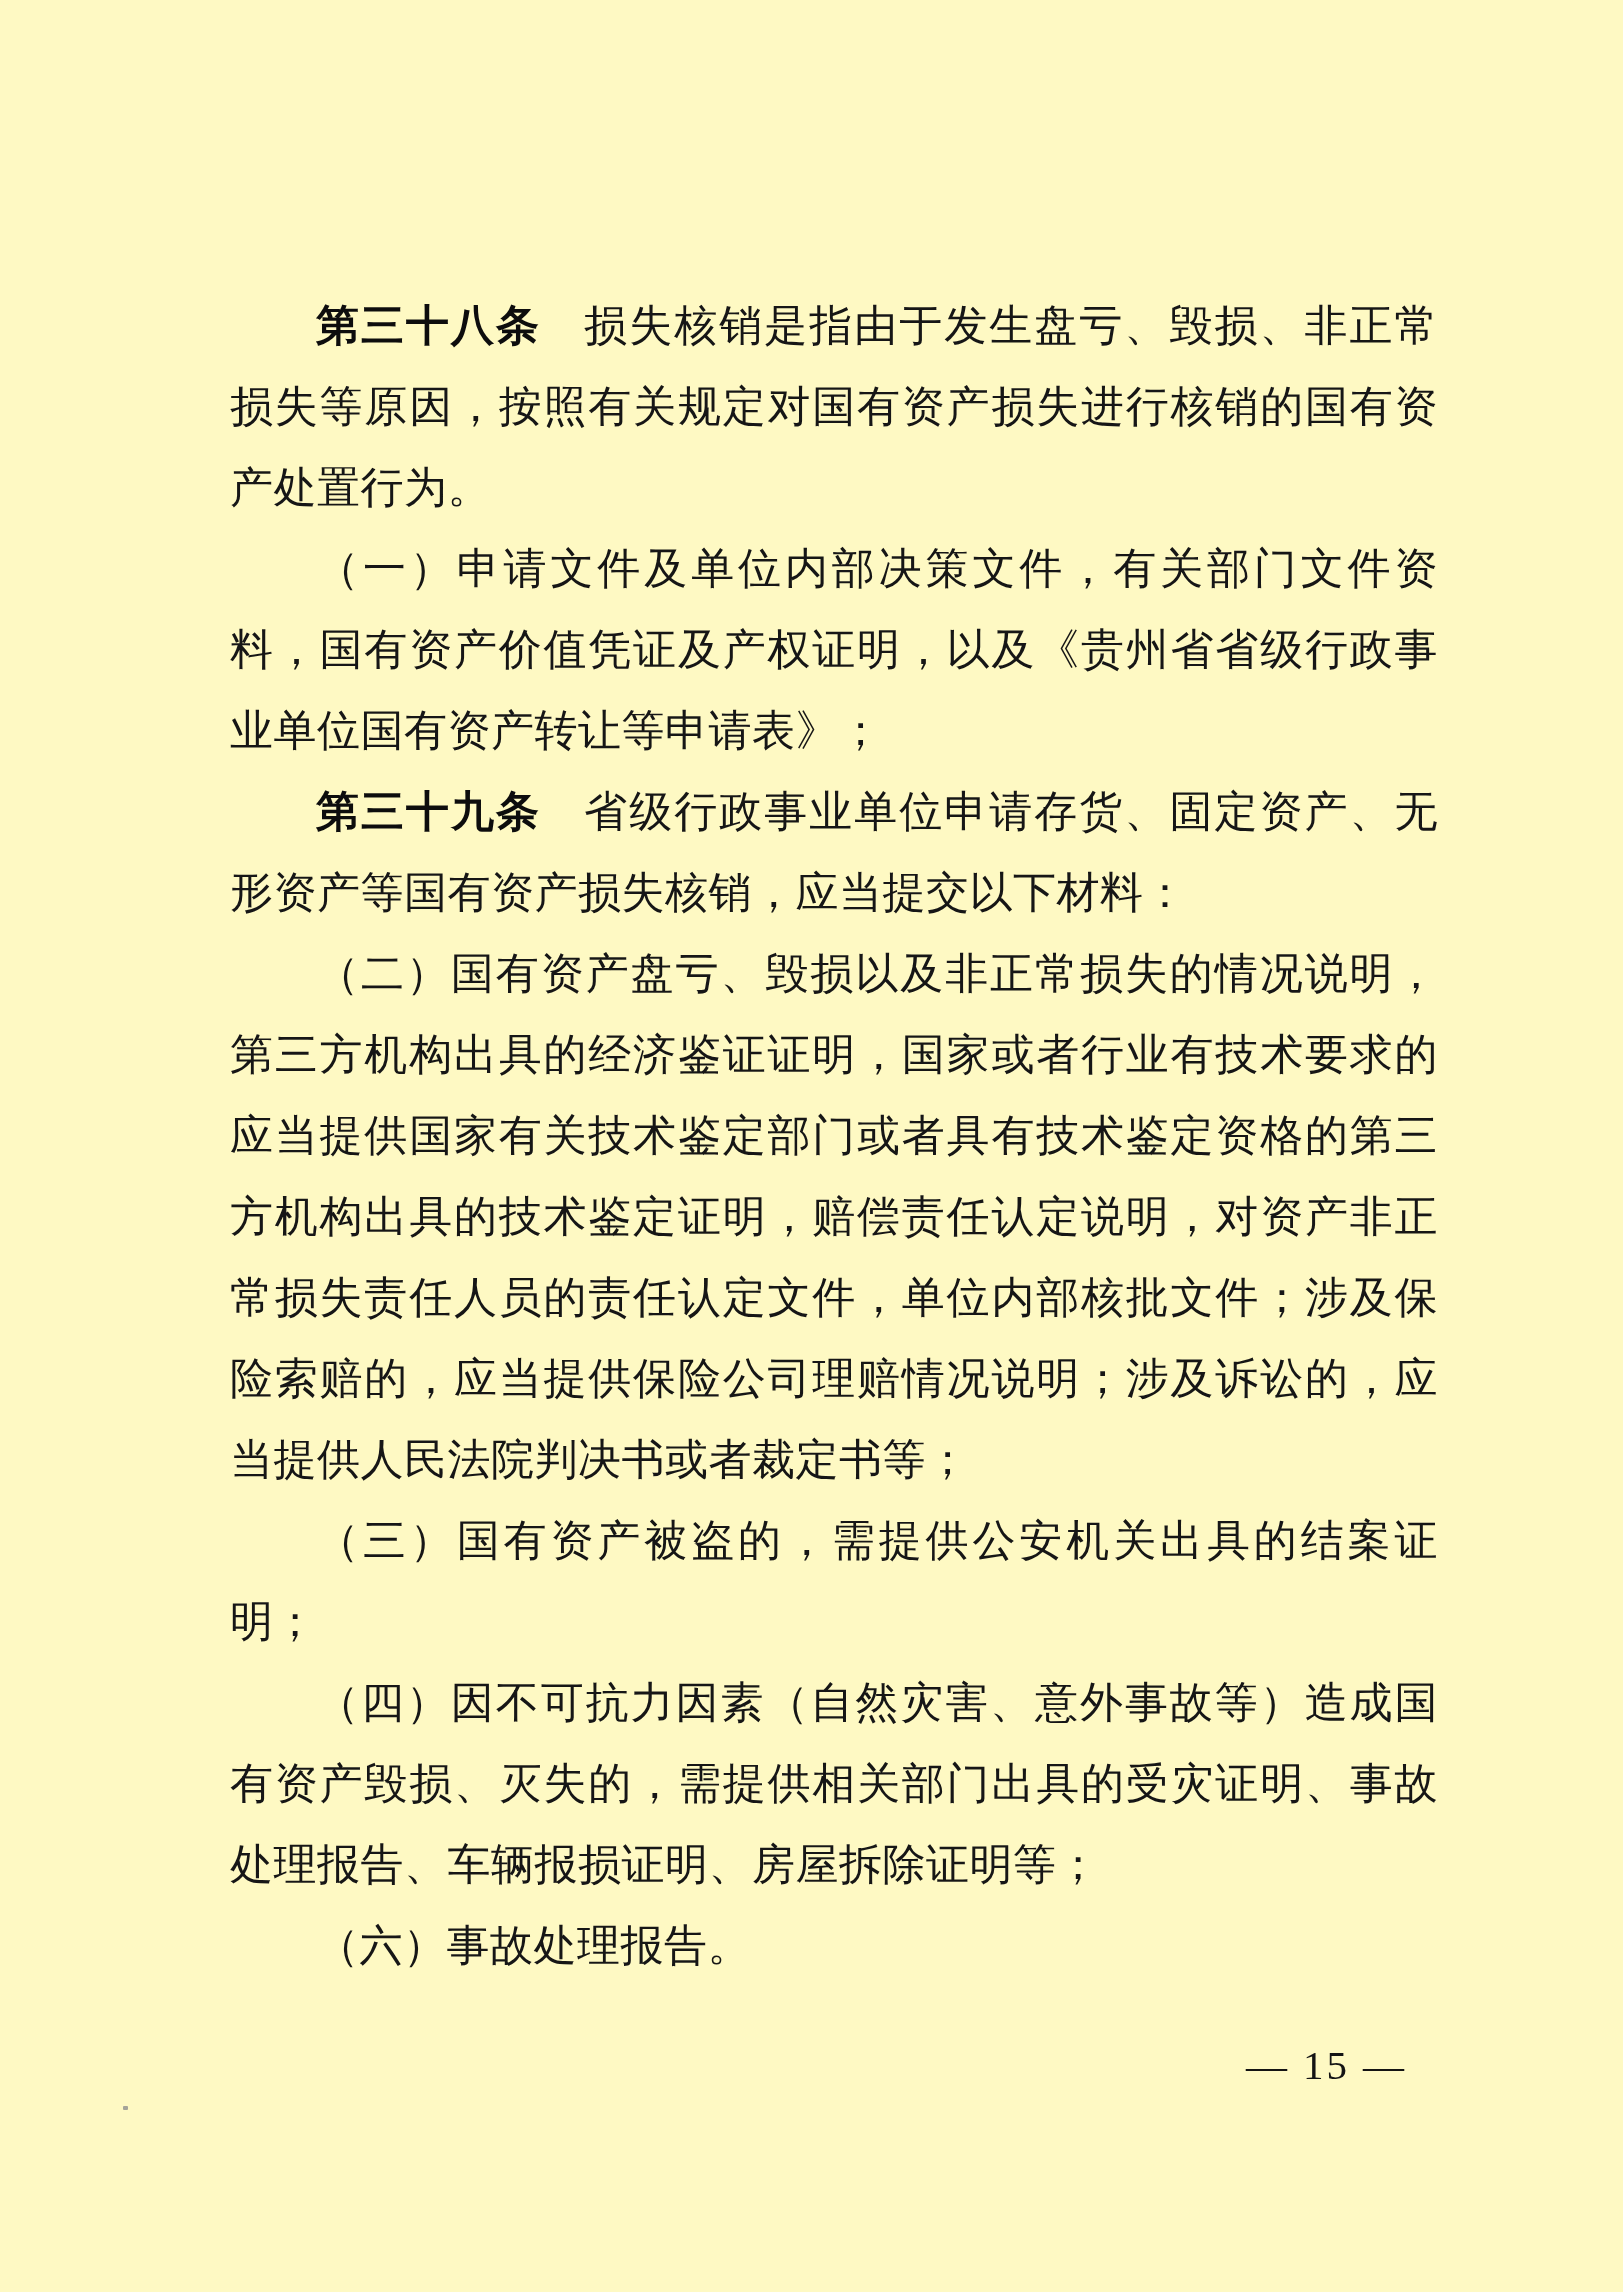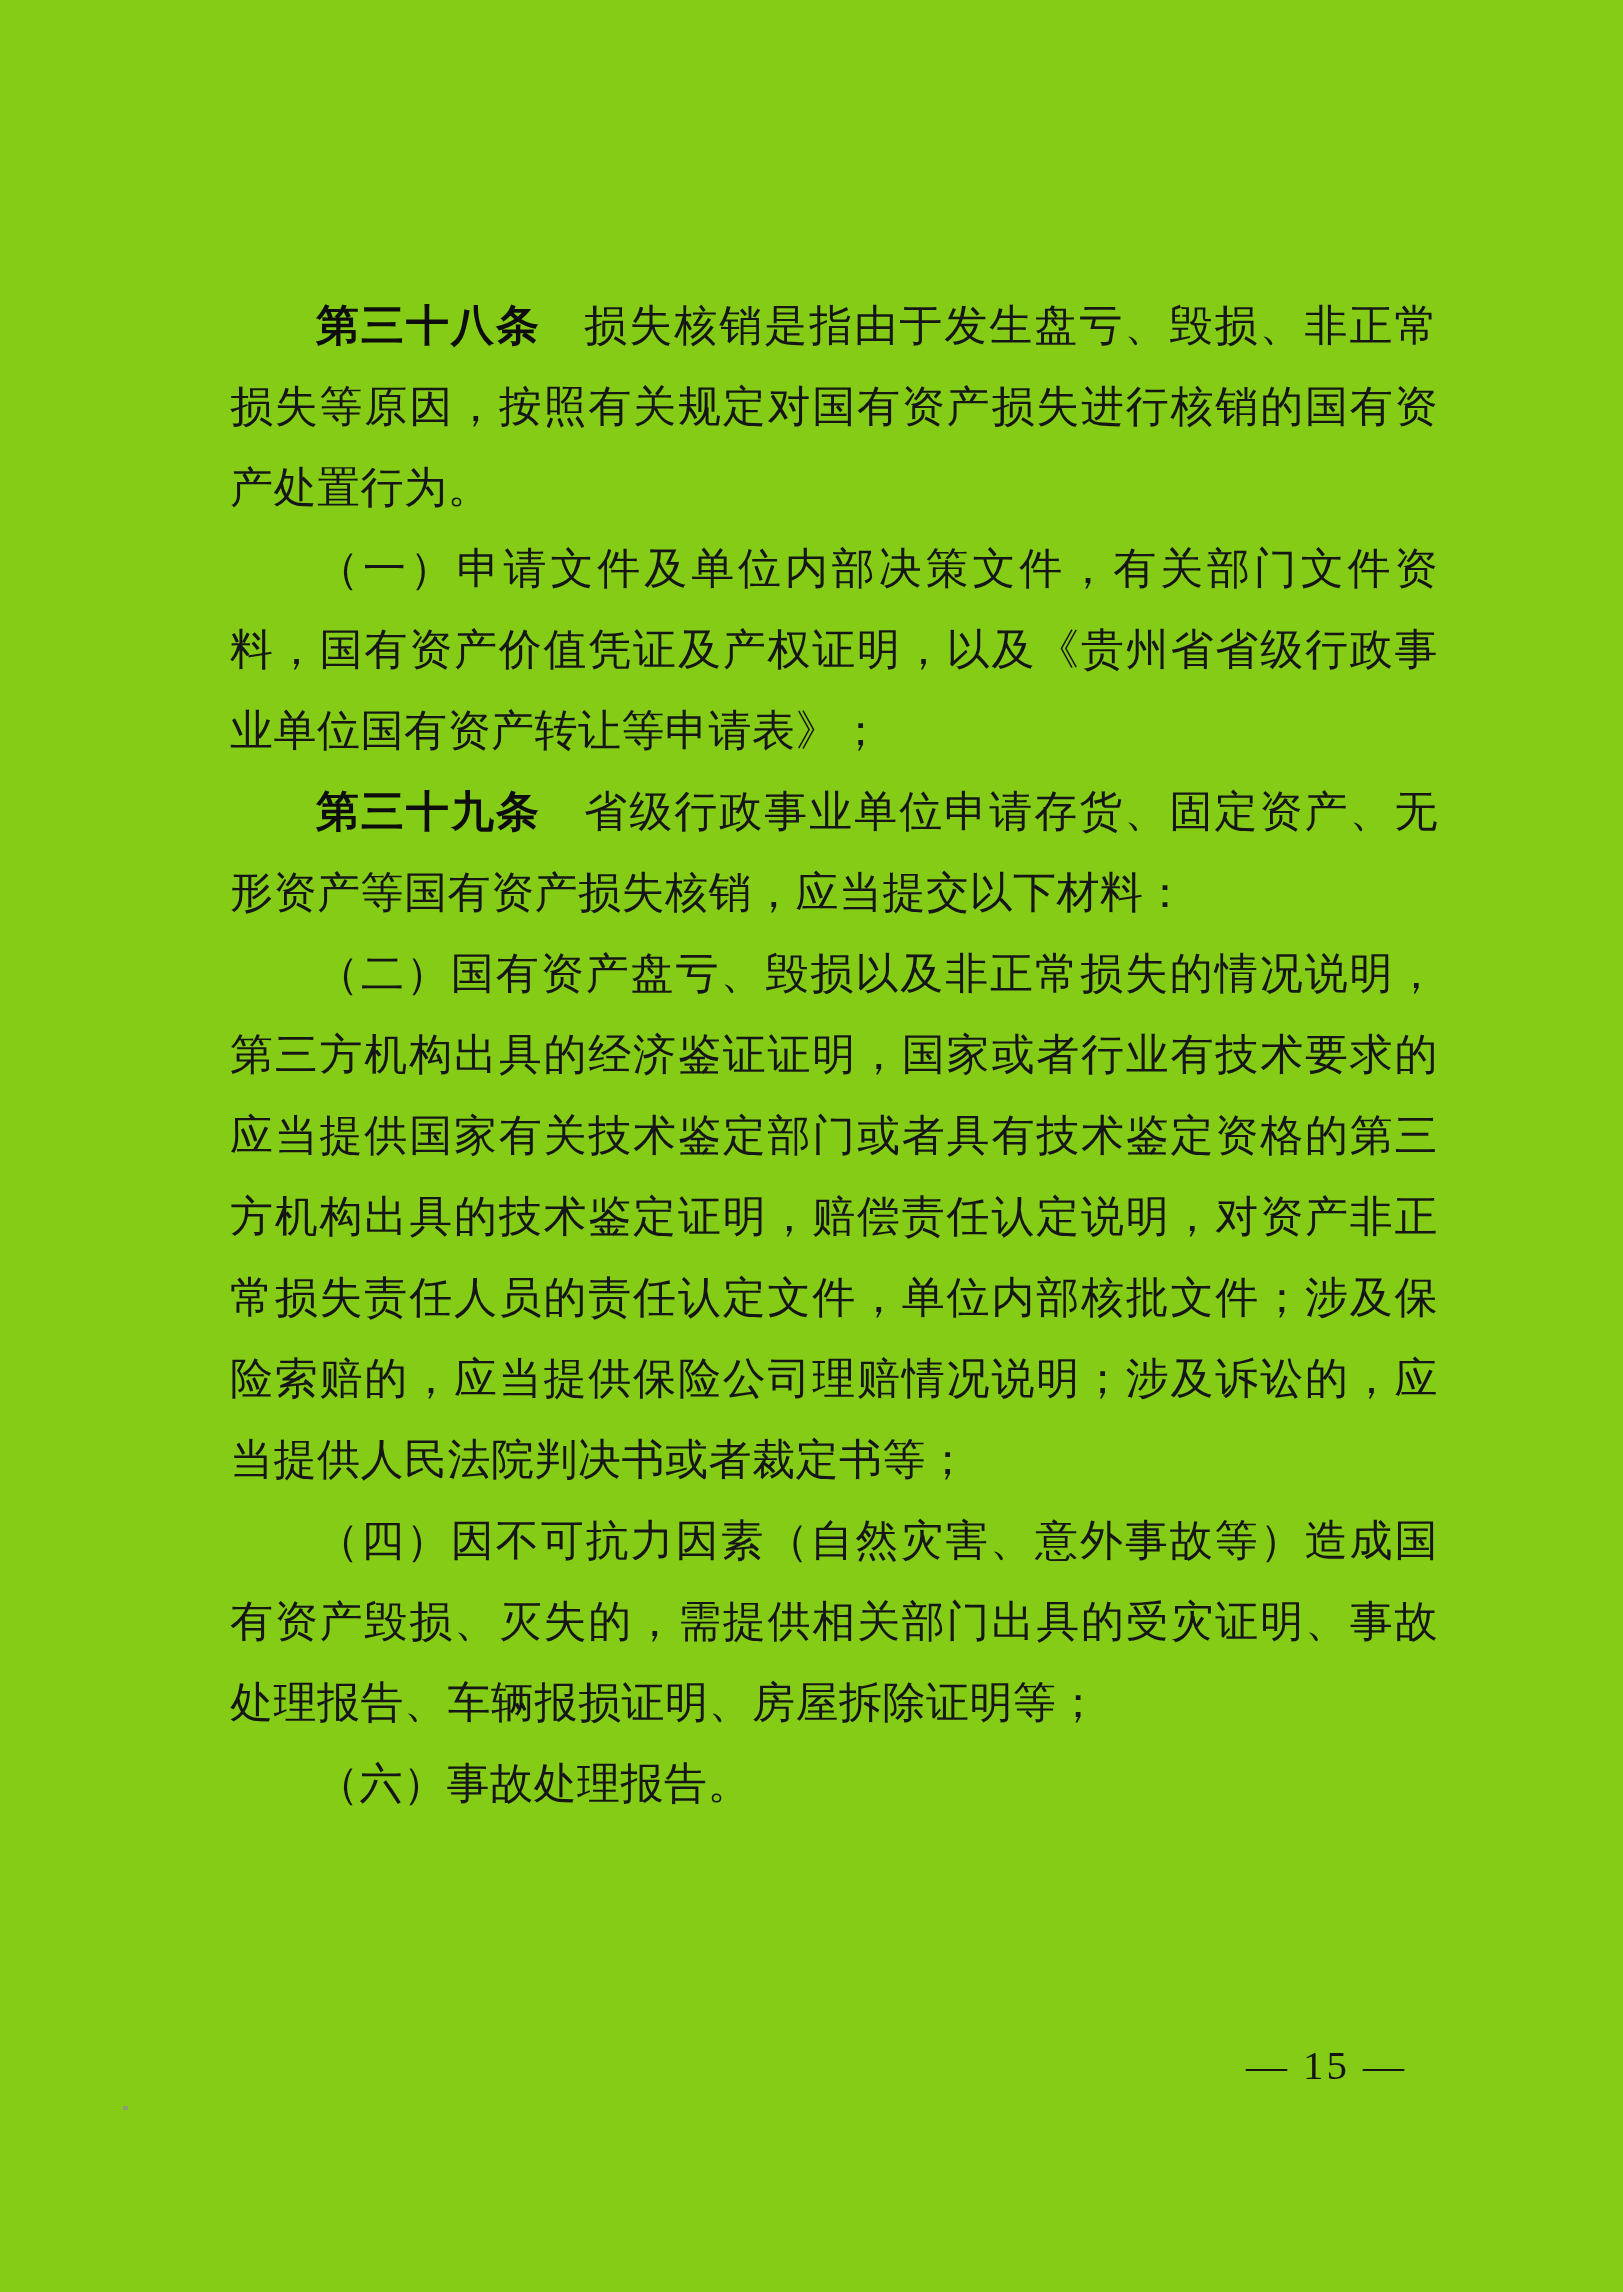--- a/index.html
+++ b/index.html
@@ -1,20 +1,20 @@
 <!DOCTYPE html>
 <html lang="zh"><head>
 <meta charset="utf-8">
 <style>
   html,body{margin:0;padding:0;background:#ffffff;}
   .page{
     position:relative;
     width:1623px;
     height:2293px;
-    background:#84cc16;
+    background:#fef9c3;
     overflow:hidden;
     font-family:"Liberation Serif", serif;
   }
   .content{
     position:absolute;
     left:230px;
     top:285px;
     width:1208px;
     font-size:43px;
     line-height:81px;
@@ -58,20 +58,21 @@
 </style>
 </head>
 <body>
 
 <div class="page">
   <div class="content">
     <p class="para"><b class="head">第三十八条</b><span>损失核销是指由于发生盘亏、毁损、非正常损失等原因，按照有关规定对国有资产损失进行核销的国有资产处置行为。</span></p>
     <p class="para"><span>（一）申请文件及单位内部决策文件，有关部门文件资料，国有资产价值凭证及产权证明，以及《贵州省省级行政事业单位国有资产转让等申请表》；</span></p>
     <p class="para"><b class="head">第三十九条</b><span>省级行政事业单位申请存货、固定资产、无形资产等国有资产损失核销，应当提交以下材料：</span></p>
     <p class="para"><span>（二）国有资产盘亏、毁损以及非正常损失的情况说明，第三方机构出具的经济鉴证证明，国家或者行业有技术要求的应当提供国家有关技术鉴定部门或者具有技术鉴定资格的第三方机构出具的技术鉴定证明，赔偿责任认定说明，对资产非正常损失责任人员的责任认定文件，单位内部核批文件；涉及保险索赔的，应当提供保险公司理赔情况说明；涉及诉讼的，应当提供人民法院判决书或者裁定书等；</span></p>
+    <p class="para"><span>（三）国有资产被盗的，需提供公安机关出具的结案证明；</span></p>
     <p class="para"><span>（四）因不可抗力因素（自然灾害、意外事故等）造成国有资产毁损、灭失的，需提供相关部门出具的受灾证明、事故处理报告、车辆报损证明、房屋拆除证明等；</span></p>
     <p class="para"><span>（六）事故处理报告。</span></p>
   </div>
 
   <div class="pageno">— 15 —</div>
   <div class="speck"></div>
 </div>
 
 
 </body></html>

